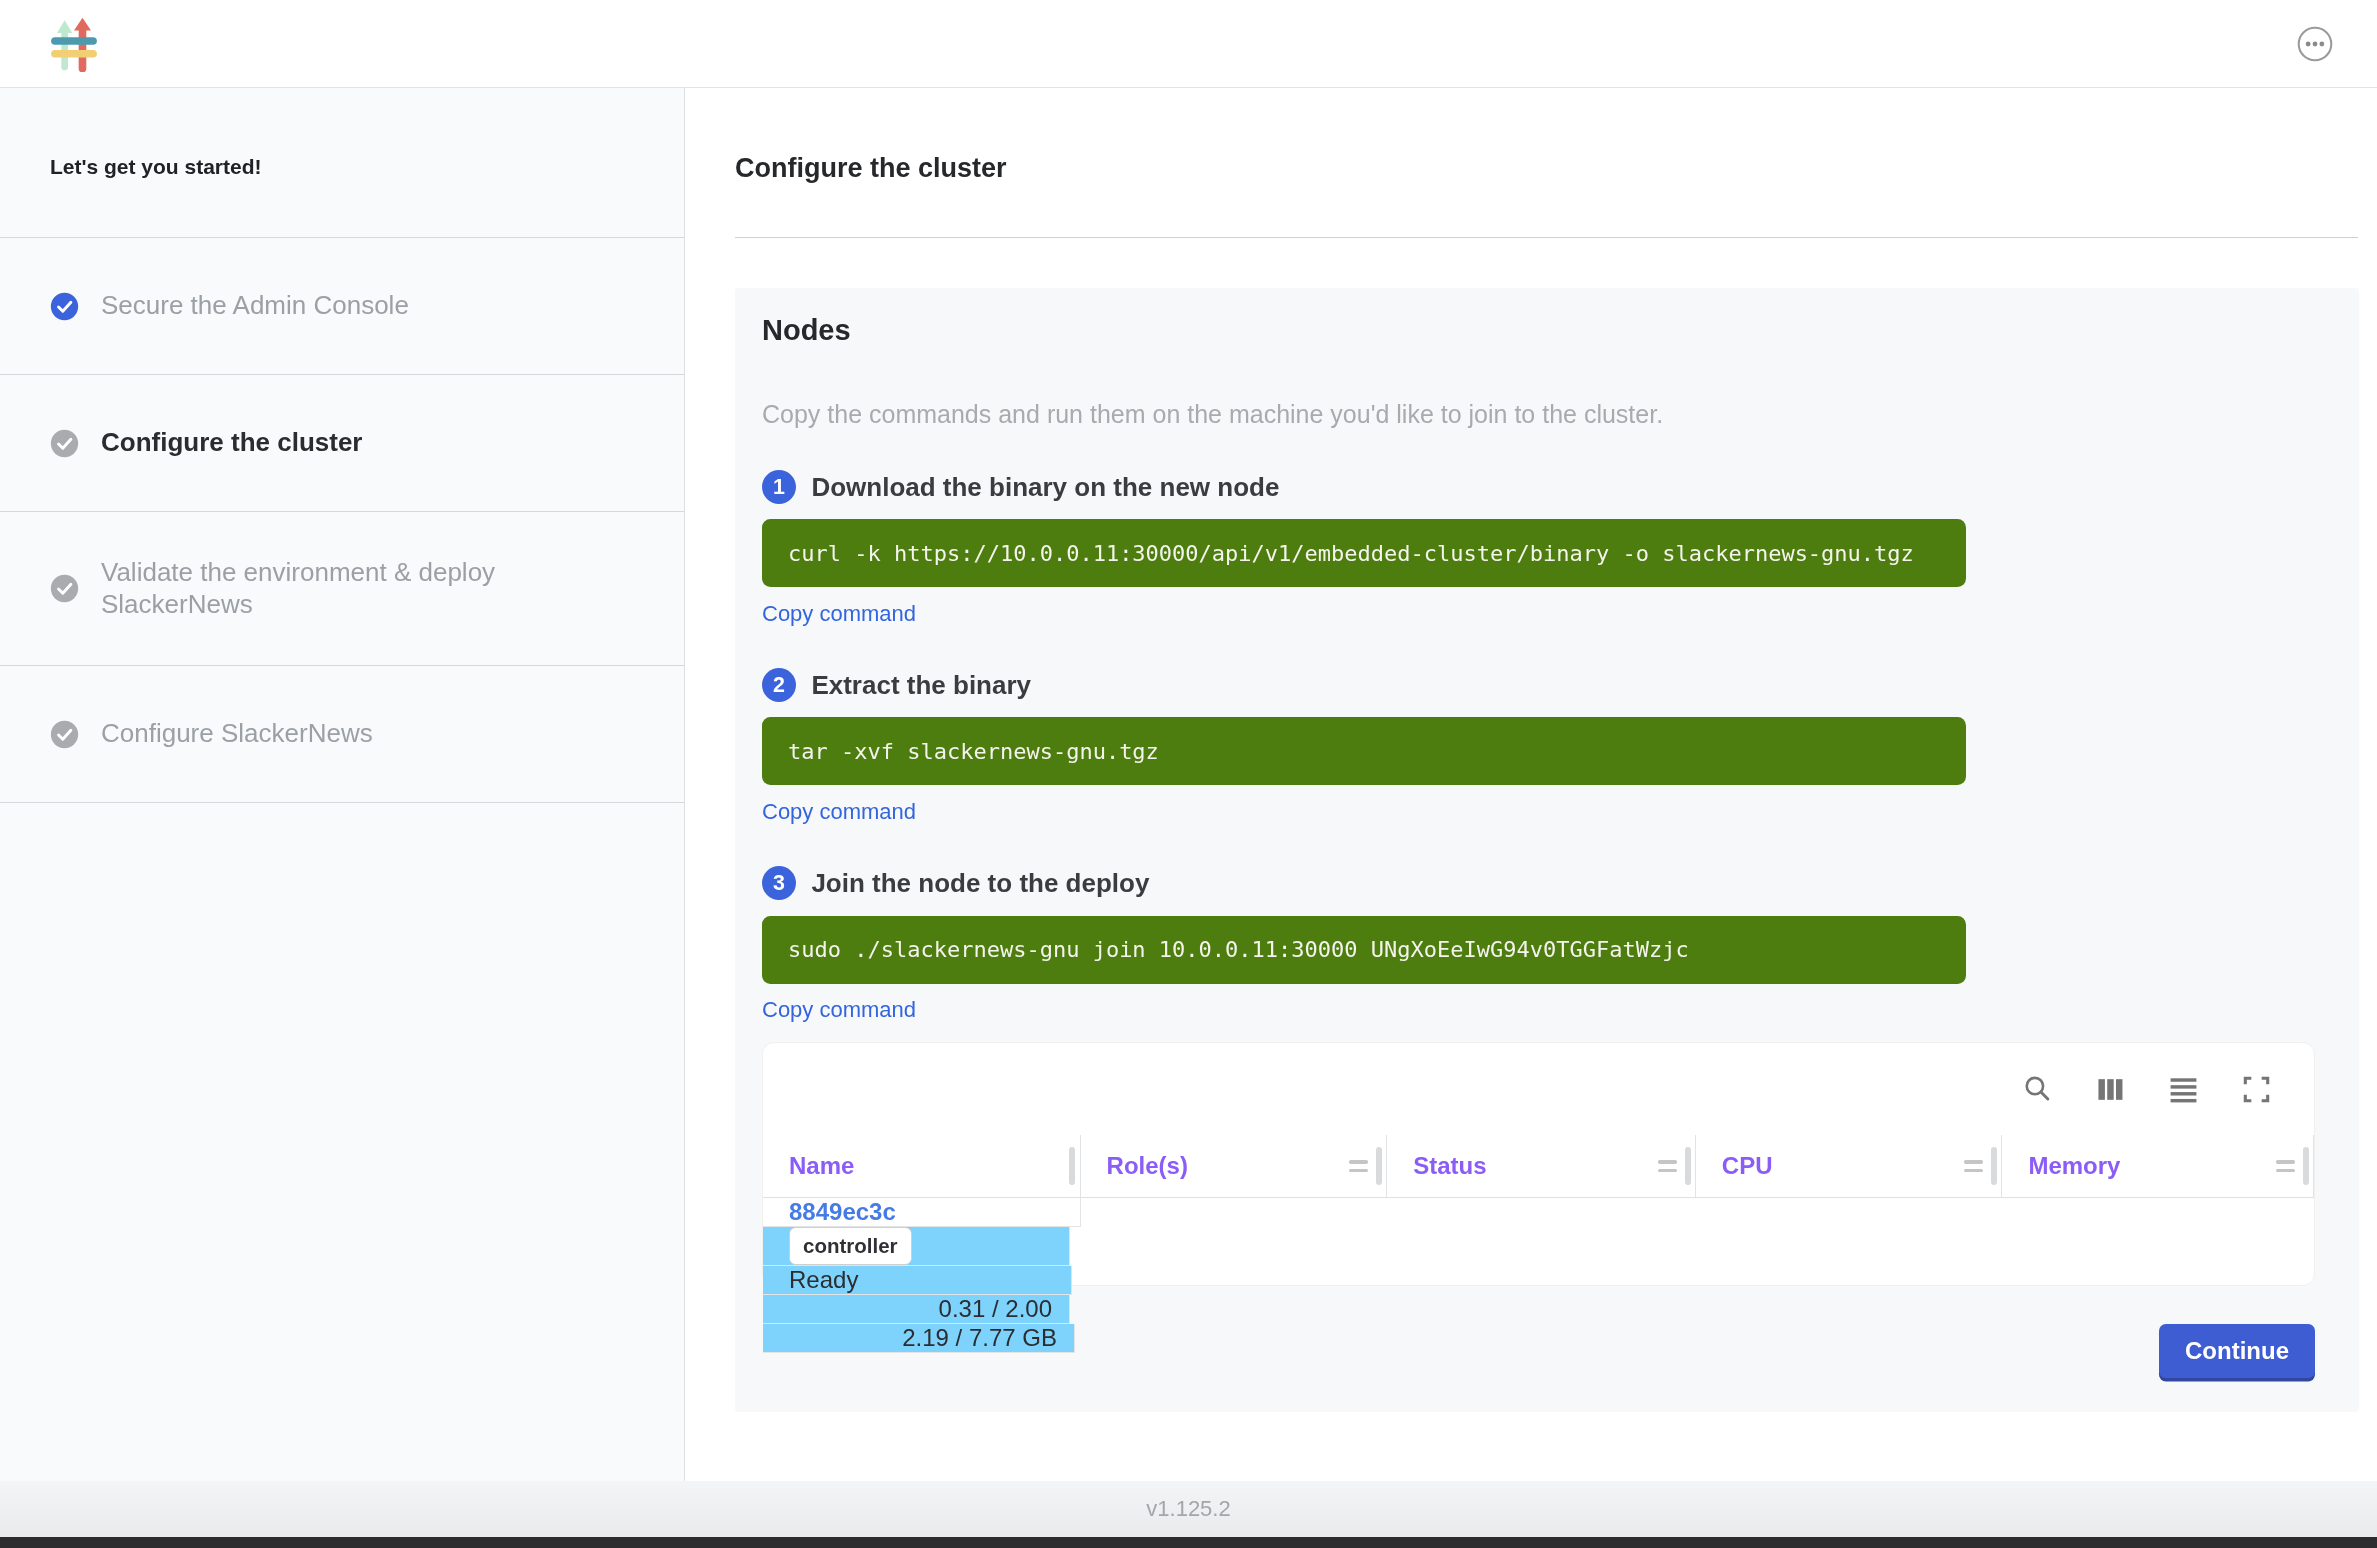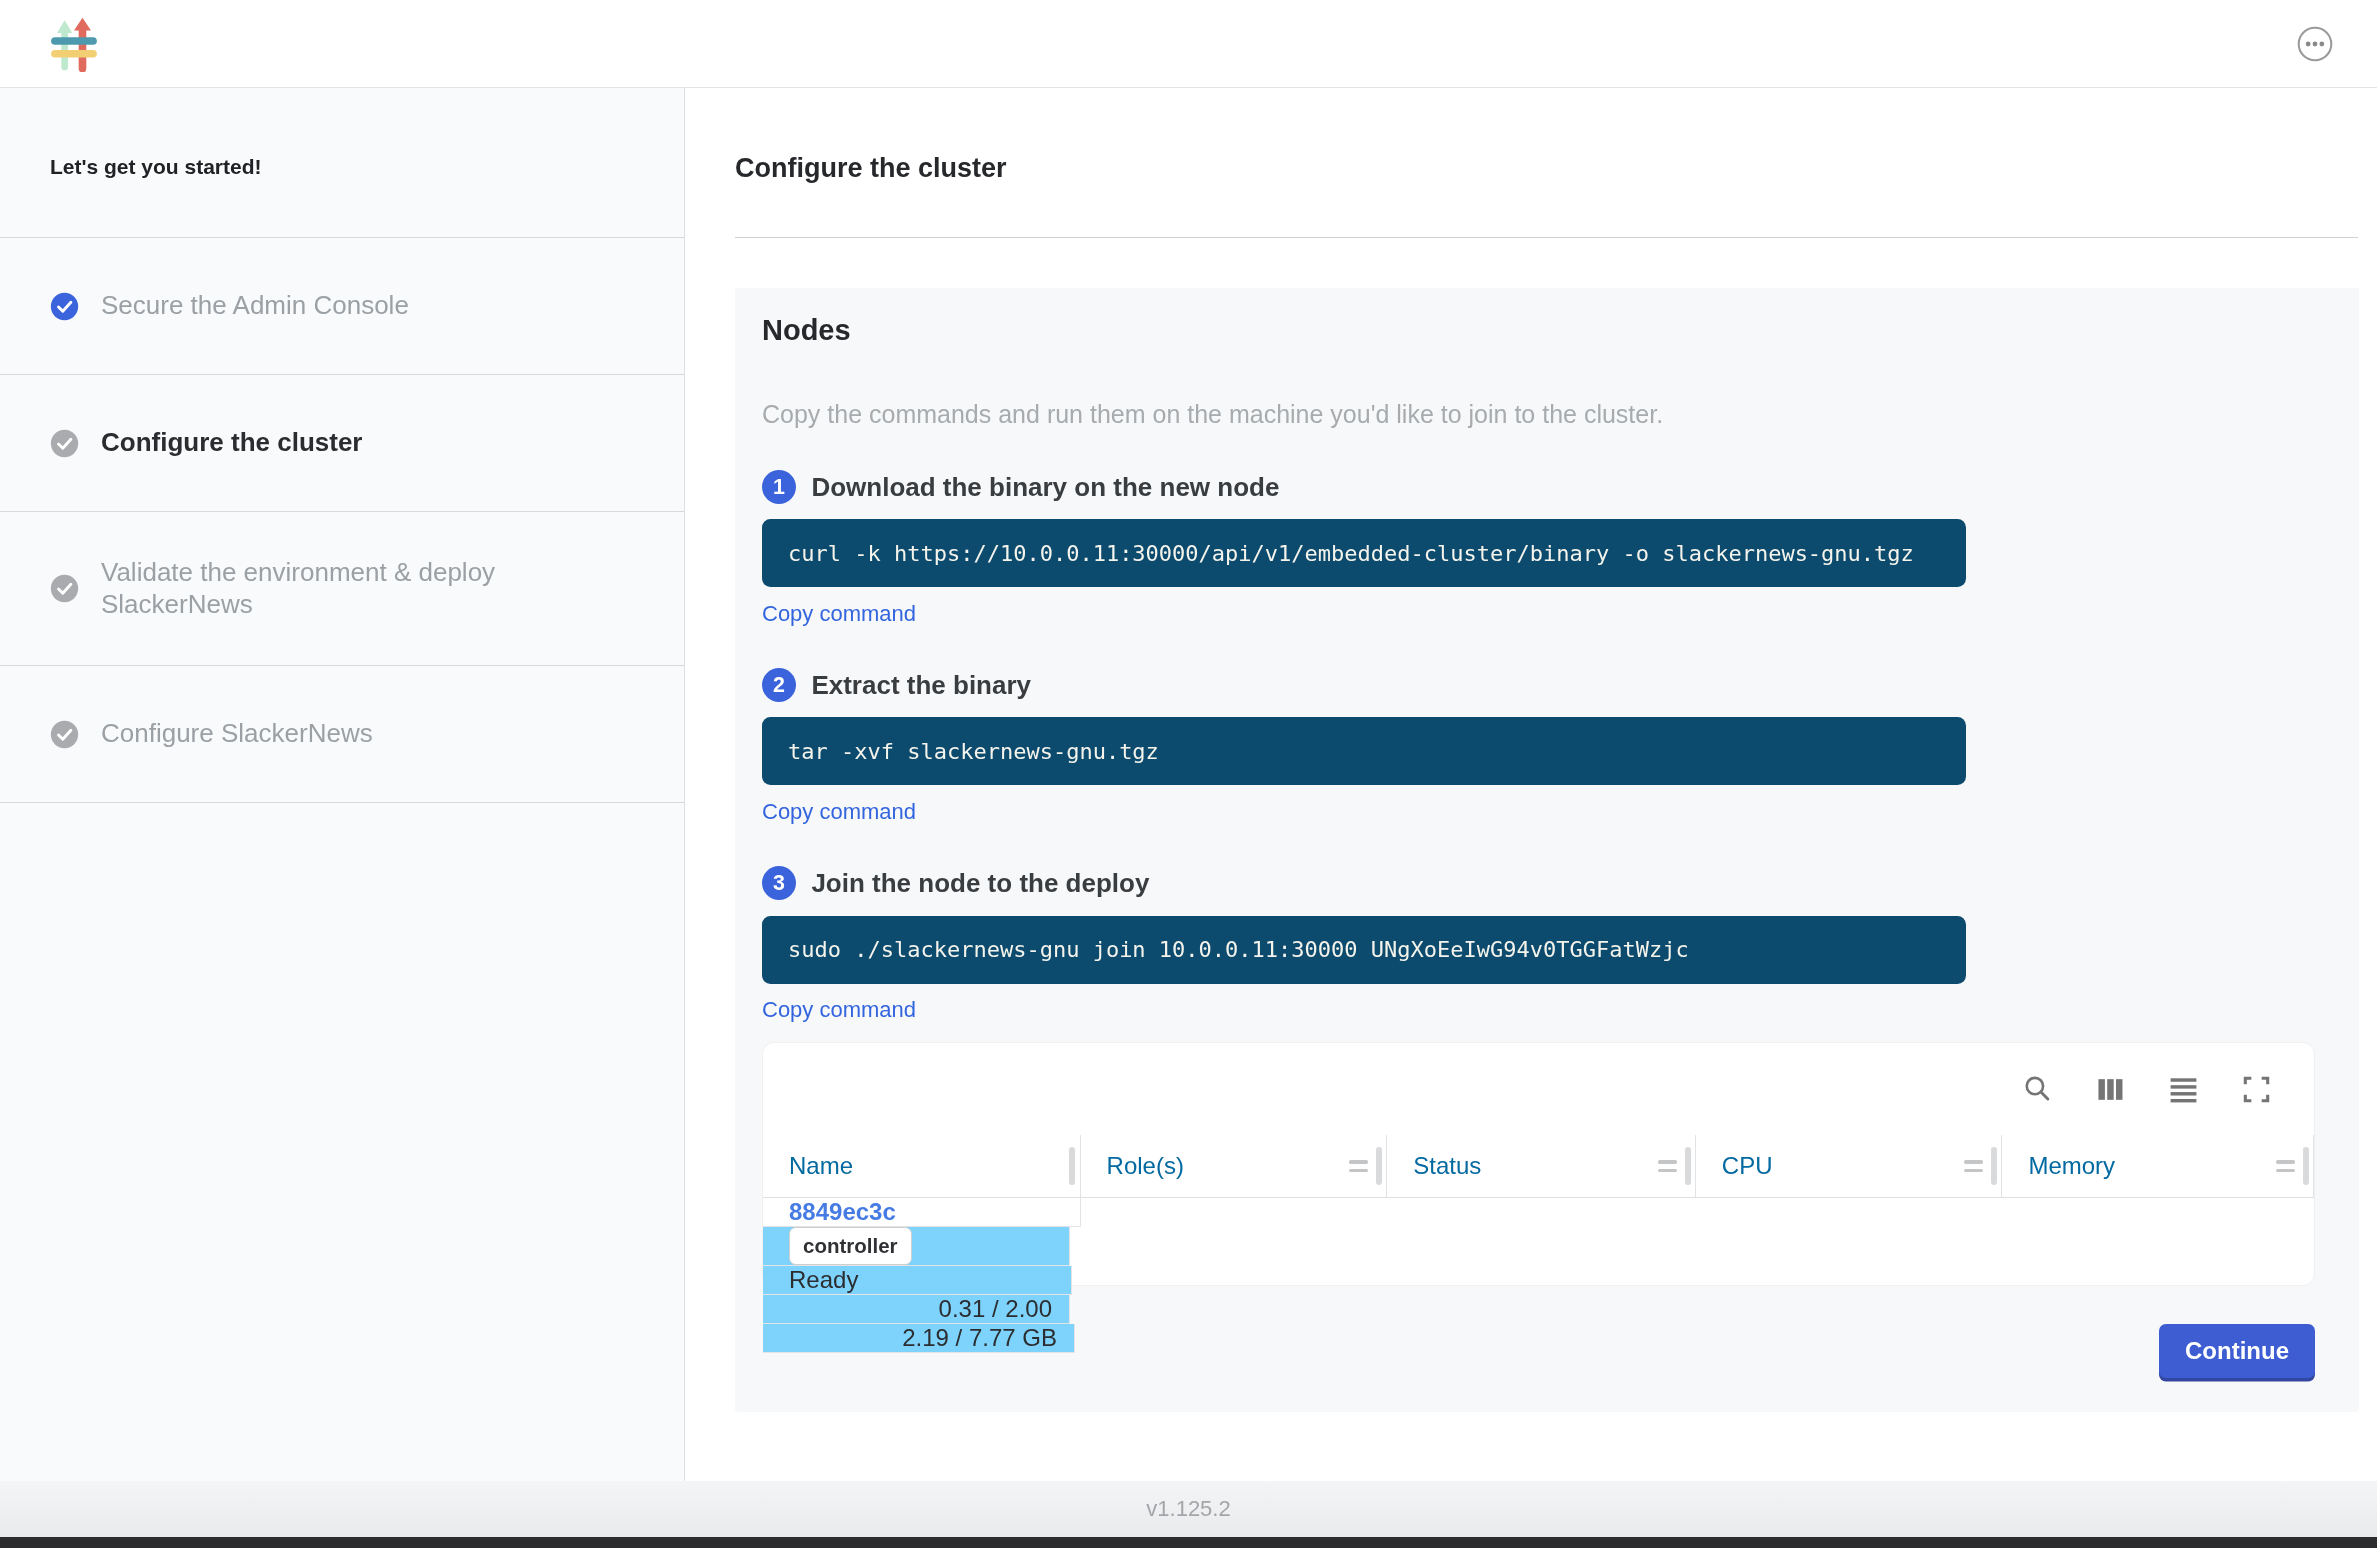--- a/index.html
+++ b/index.html
@@ -62,21 +62,21 @@
 
   .step-head { margin-top:41px; display:flex; align-items:center; gap:15.4px; }
   .step-num {
     width:34px; height:34px; flex:0 0 34px; border-radius:50%;
     background:#3b64dc; color:#fff; font-size:21.4px; font-weight:bold;
     display:flex; align-items:center; justify-content:center;
   }
   .step-title { font-size:26px; font-weight:bold; color:#3a3d40; }
   .code {
     margin:15.4px 0 0 0; width:1204px; height:68px;
-    background:#0c4a6e; border-radius:8.5px; color:#f4f4ec;
+    background:#4d7c0f; border-radius:8.5px; color:#f4f4ec;
     font-family:"DejaVu Sans Mono", monospace; font-size:22px;
     display:flex; align-items:center; padding:16px 26px; white-space:pre; overflow:hidden;
   }
   .copy {
     display:inline-block; margin-top:13.7px; font-size:22px; color:#3365de;
     text-decoration:none; cursor:pointer;
   }
 
   
   .panel {
@@ -85,21 +85,21 @@
   }
   .toolbar {
     height:92px; display:flex; align-items:center; justify-content:flex-end;
     gap:39px; padding-right:41px;
   }
   .tool-btn { background:none; border:none; padding:0; cursor:pointer;
     width:34px; height:34px; display:flex; align-items:center; justify-content:center; }
   .thead { display:flex; height:63px; }
   .th {
     display:flex; align-items:center; padding-left:26px;
-    font-size:24px; font-weight:normal; color:#0369a1;
+    font-size:24px; font-weight:bold; color:#8b5cf6;
     border-right:0.9px solid #e2e3e5; border-bottom:0.9px solid #dfe0e2;text-align:right;
   }
   .th .spacer { margin-left:auto; display:flex; align-items:center; gap:7.7px; }
   .eq { display:flex; flex-direction:column; gap:5.1px; }
   .eq i { display:block; width:19px; height:3.4px; background:#c4c5c7; border-radius:1.7px; }
   .pill { width:6px; height:38px; background:#d9dadc; border-radius:3.4px; margin-right:4.3px; }
   .trow { display:flex; height:75px;flex-direction:column; }
   .td {
     display:flex; align-items:center; padding-left:26px;
     font-size:24px; color:#2b2d30; background:#7dd3fc;

